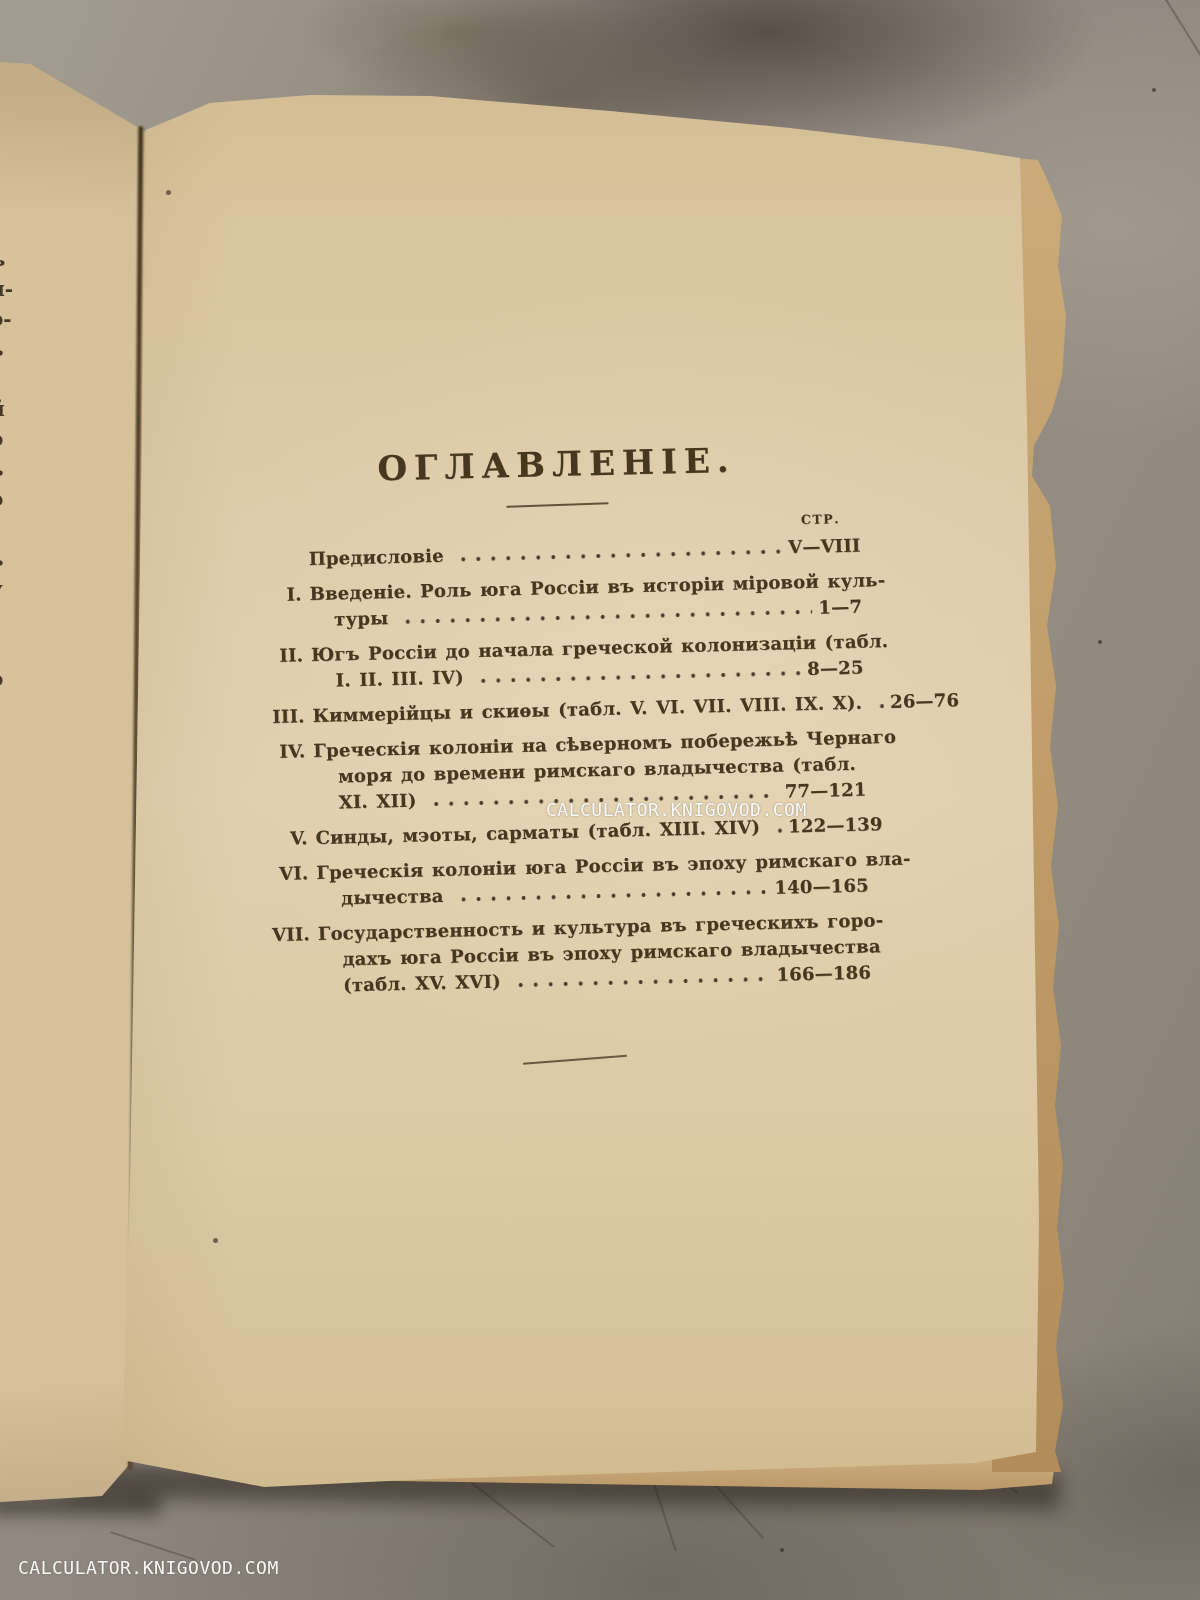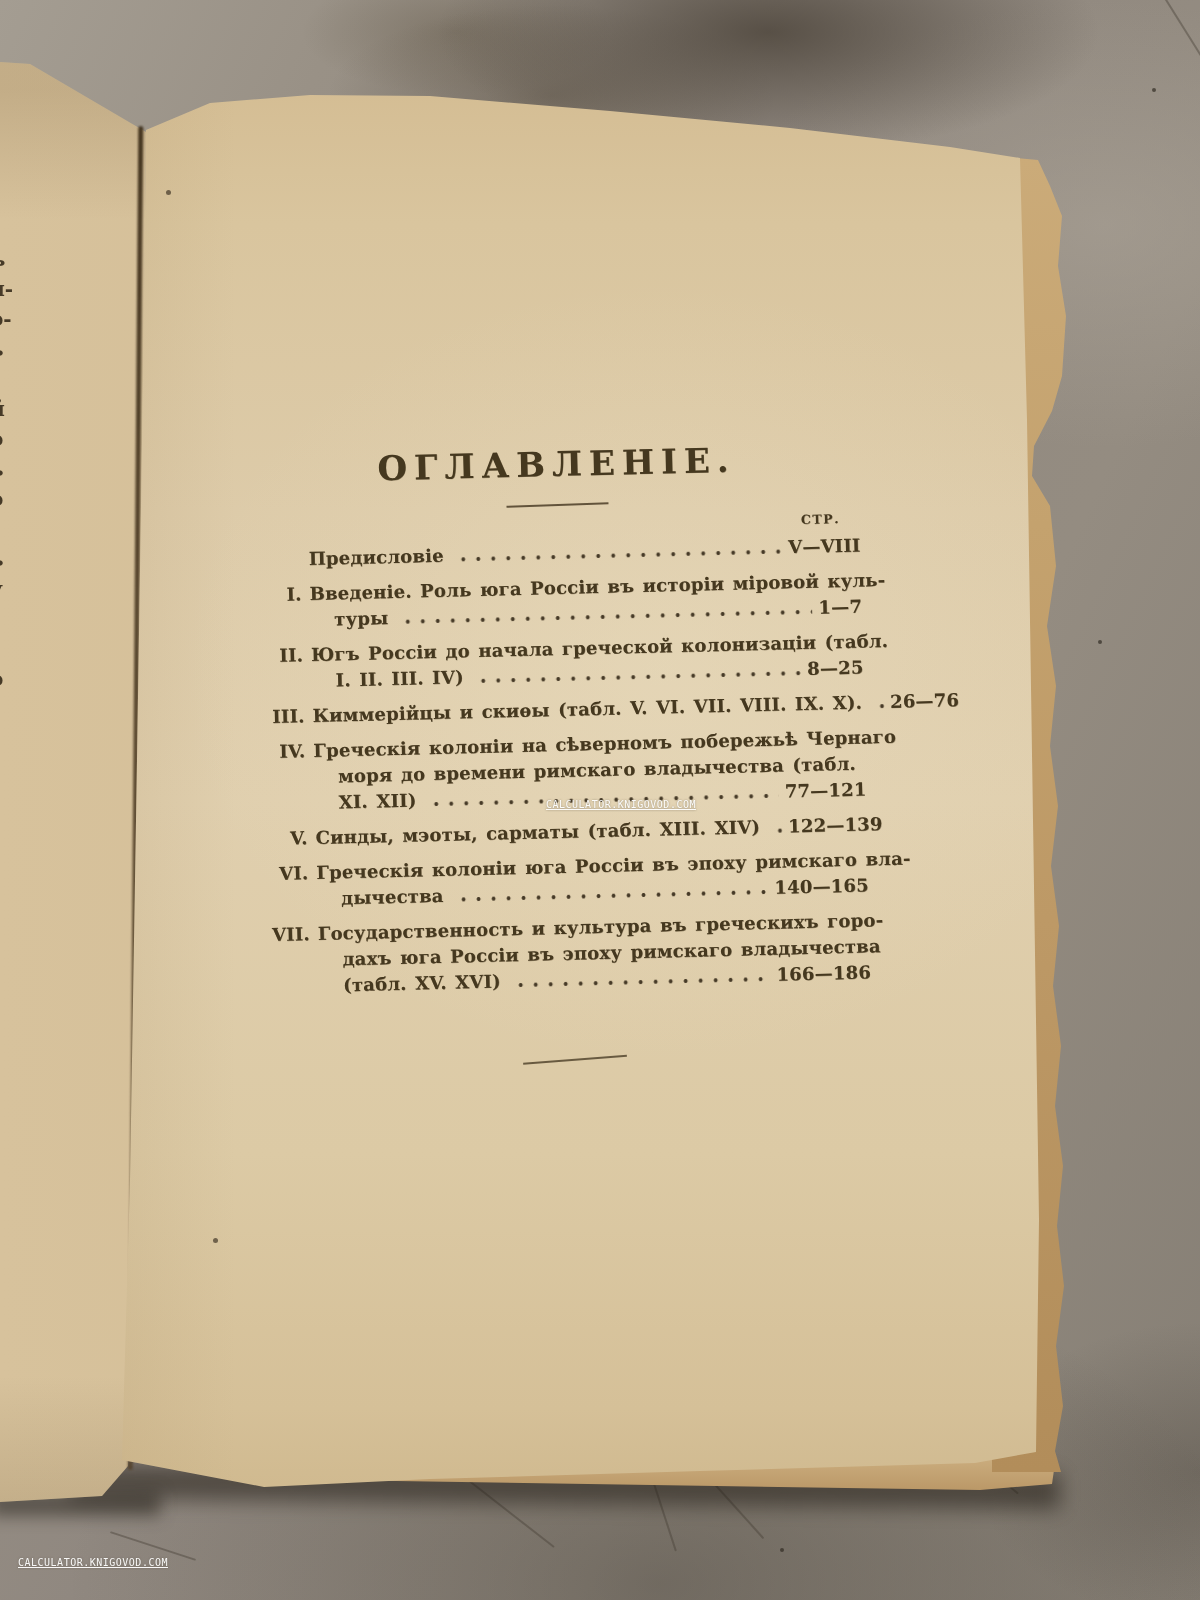--- a/index.html
+++ b/index.html
@@ -124,22 +124,22 @@
   }
   .eline .pages { flex:none; padding-right:6px; }
   .end-rule {
     display:block; width:104px; height:2px; margin:66px 0 0 260px;
     background:#4b3d27; transform:rotate(-3deg); opacity:0.8;
   }
 
   
   .watermark {
     font-family:"DejaVu Sans Mono", monospace;
-    font-size:10px; letter-spacing:0.5px; color:rgba(255,255,255,0.95);
-    text-shadow:0 0 2px rgba(90,82,66,0.6); white-space:nowrap;text-decoration:underline;
+    font-size:18px; letter-spacing:0.5px; color:rgba(255,255,255,0.95);
+    text-shadow:0 0 2px rgba(90,82,66,0.6); white-space:nowrap;
   }
   .wm-center { left:546px; top:799px; }
   .wm-bottom { left:18px;  top:1557px; }
 </style>
 </head>
 <body>
 
 <div class="stage">
 
   <div class="floor"></div>

